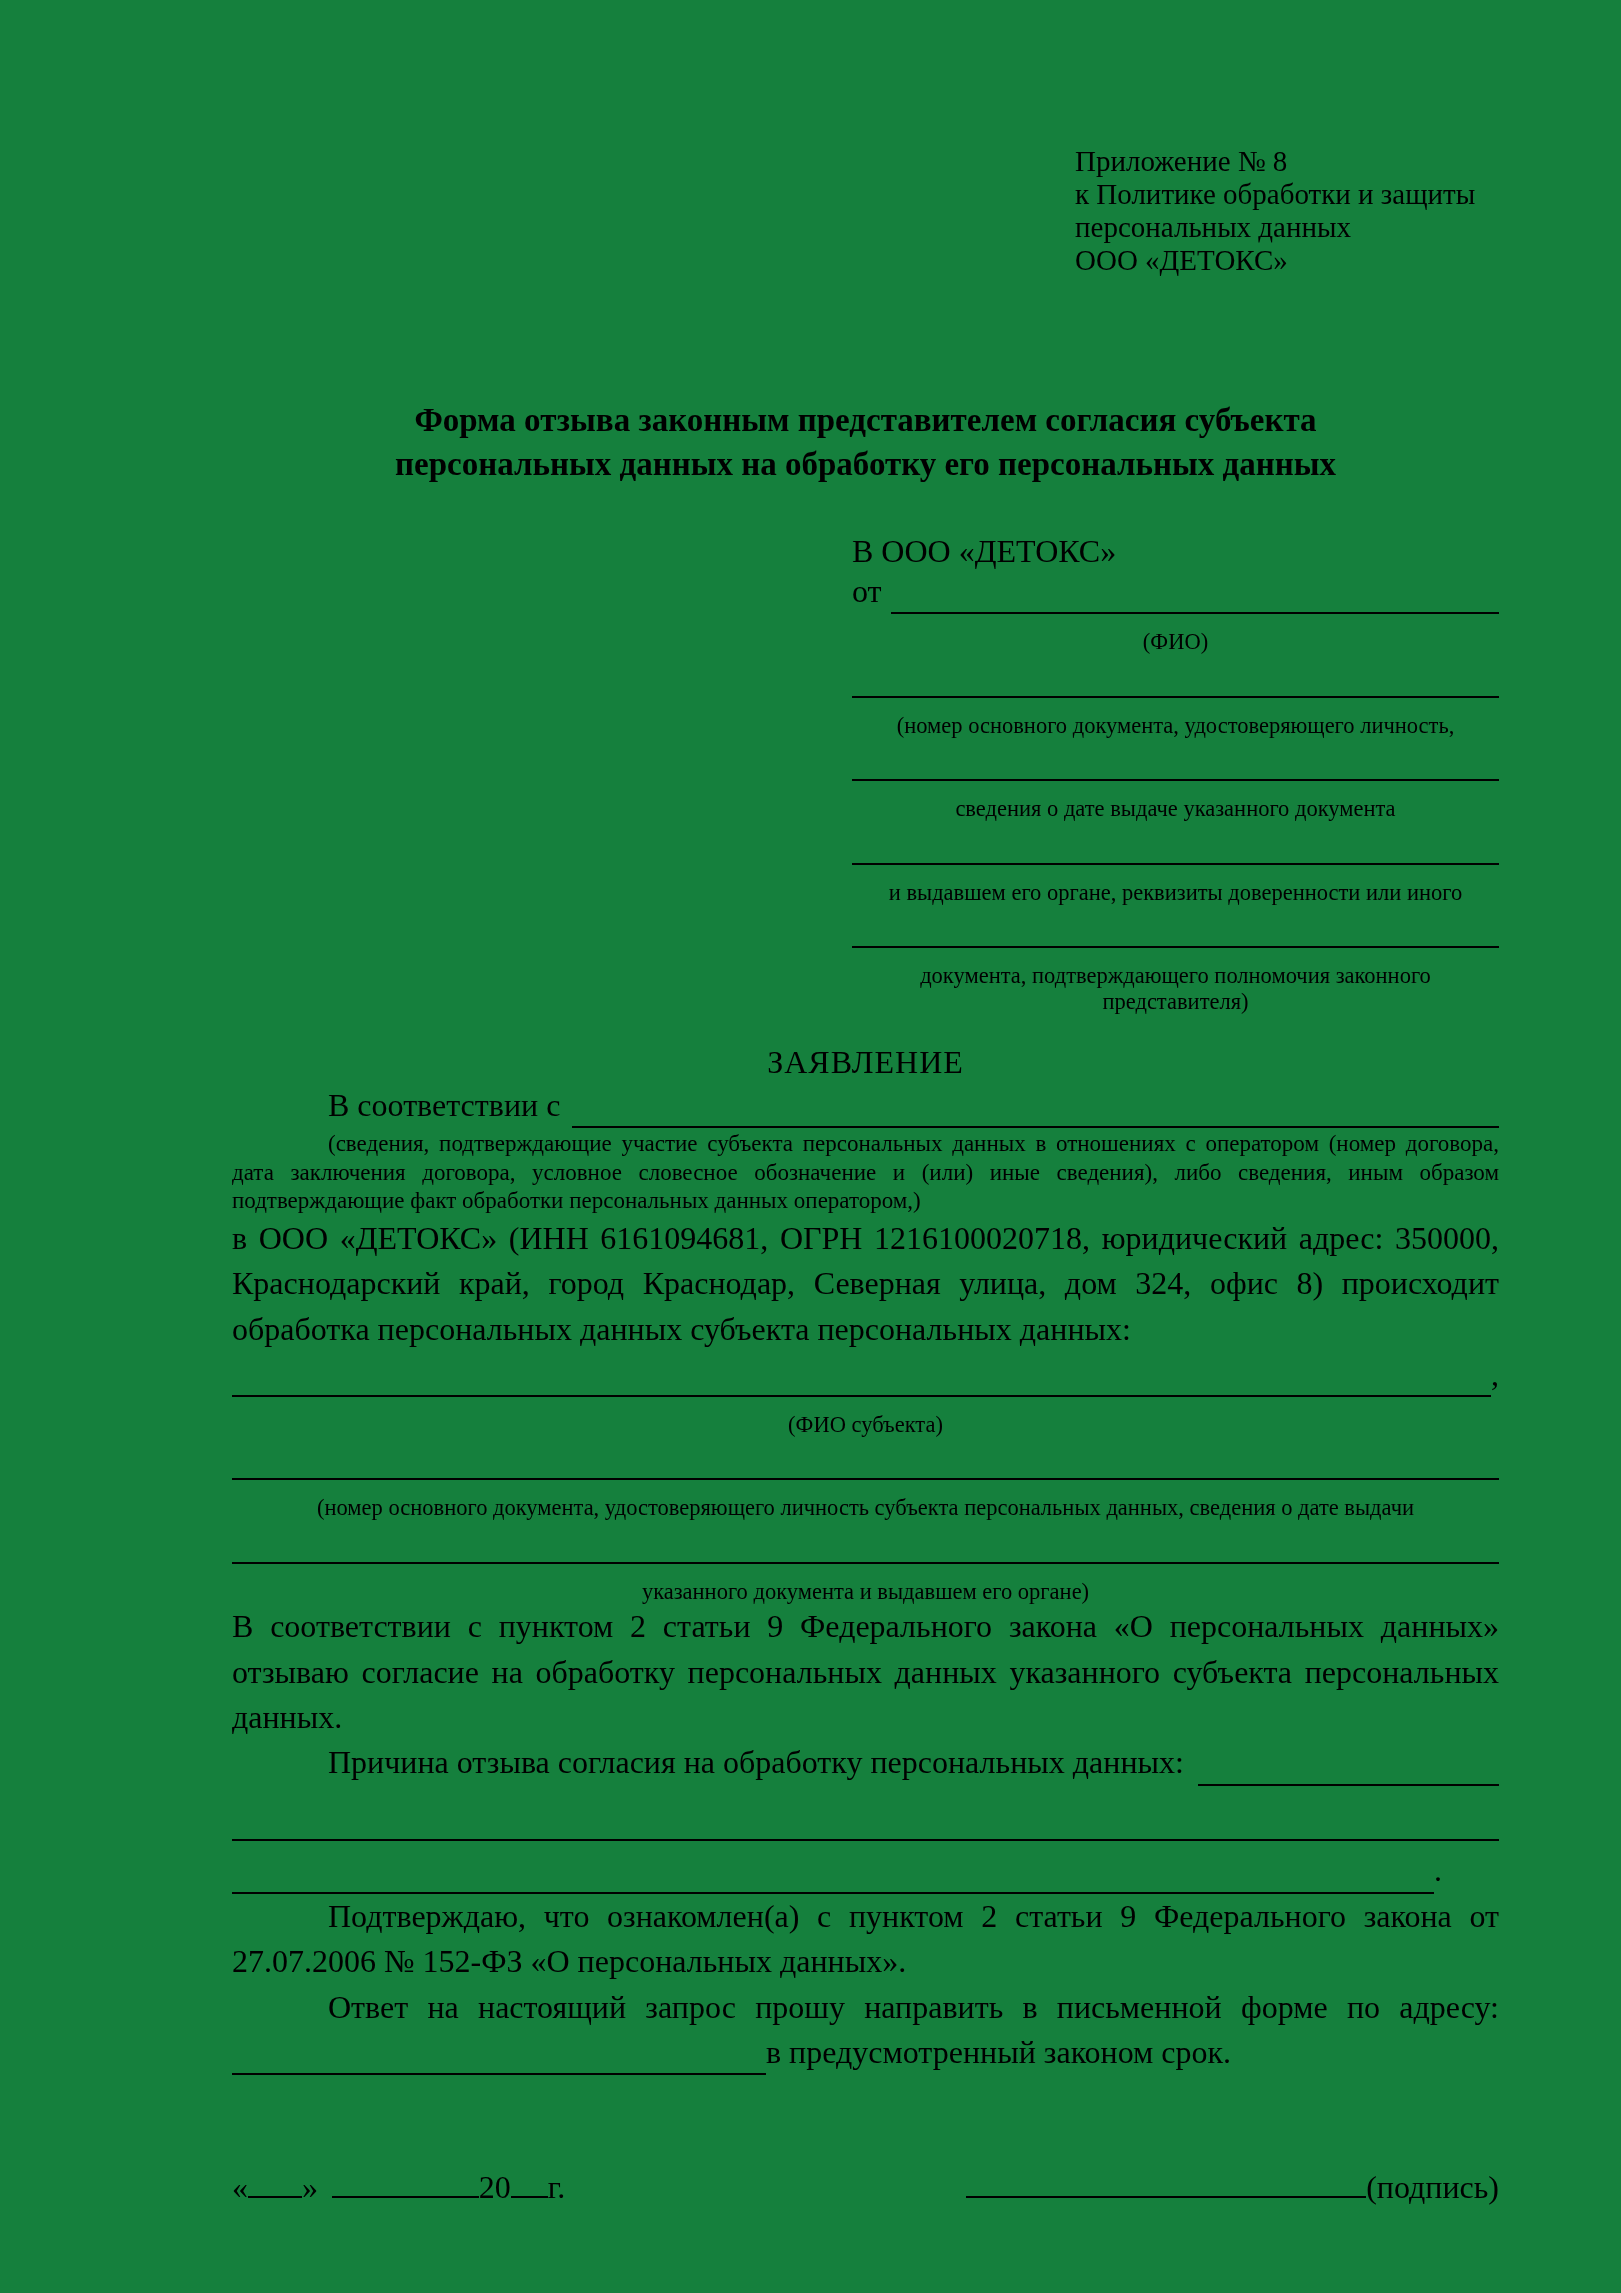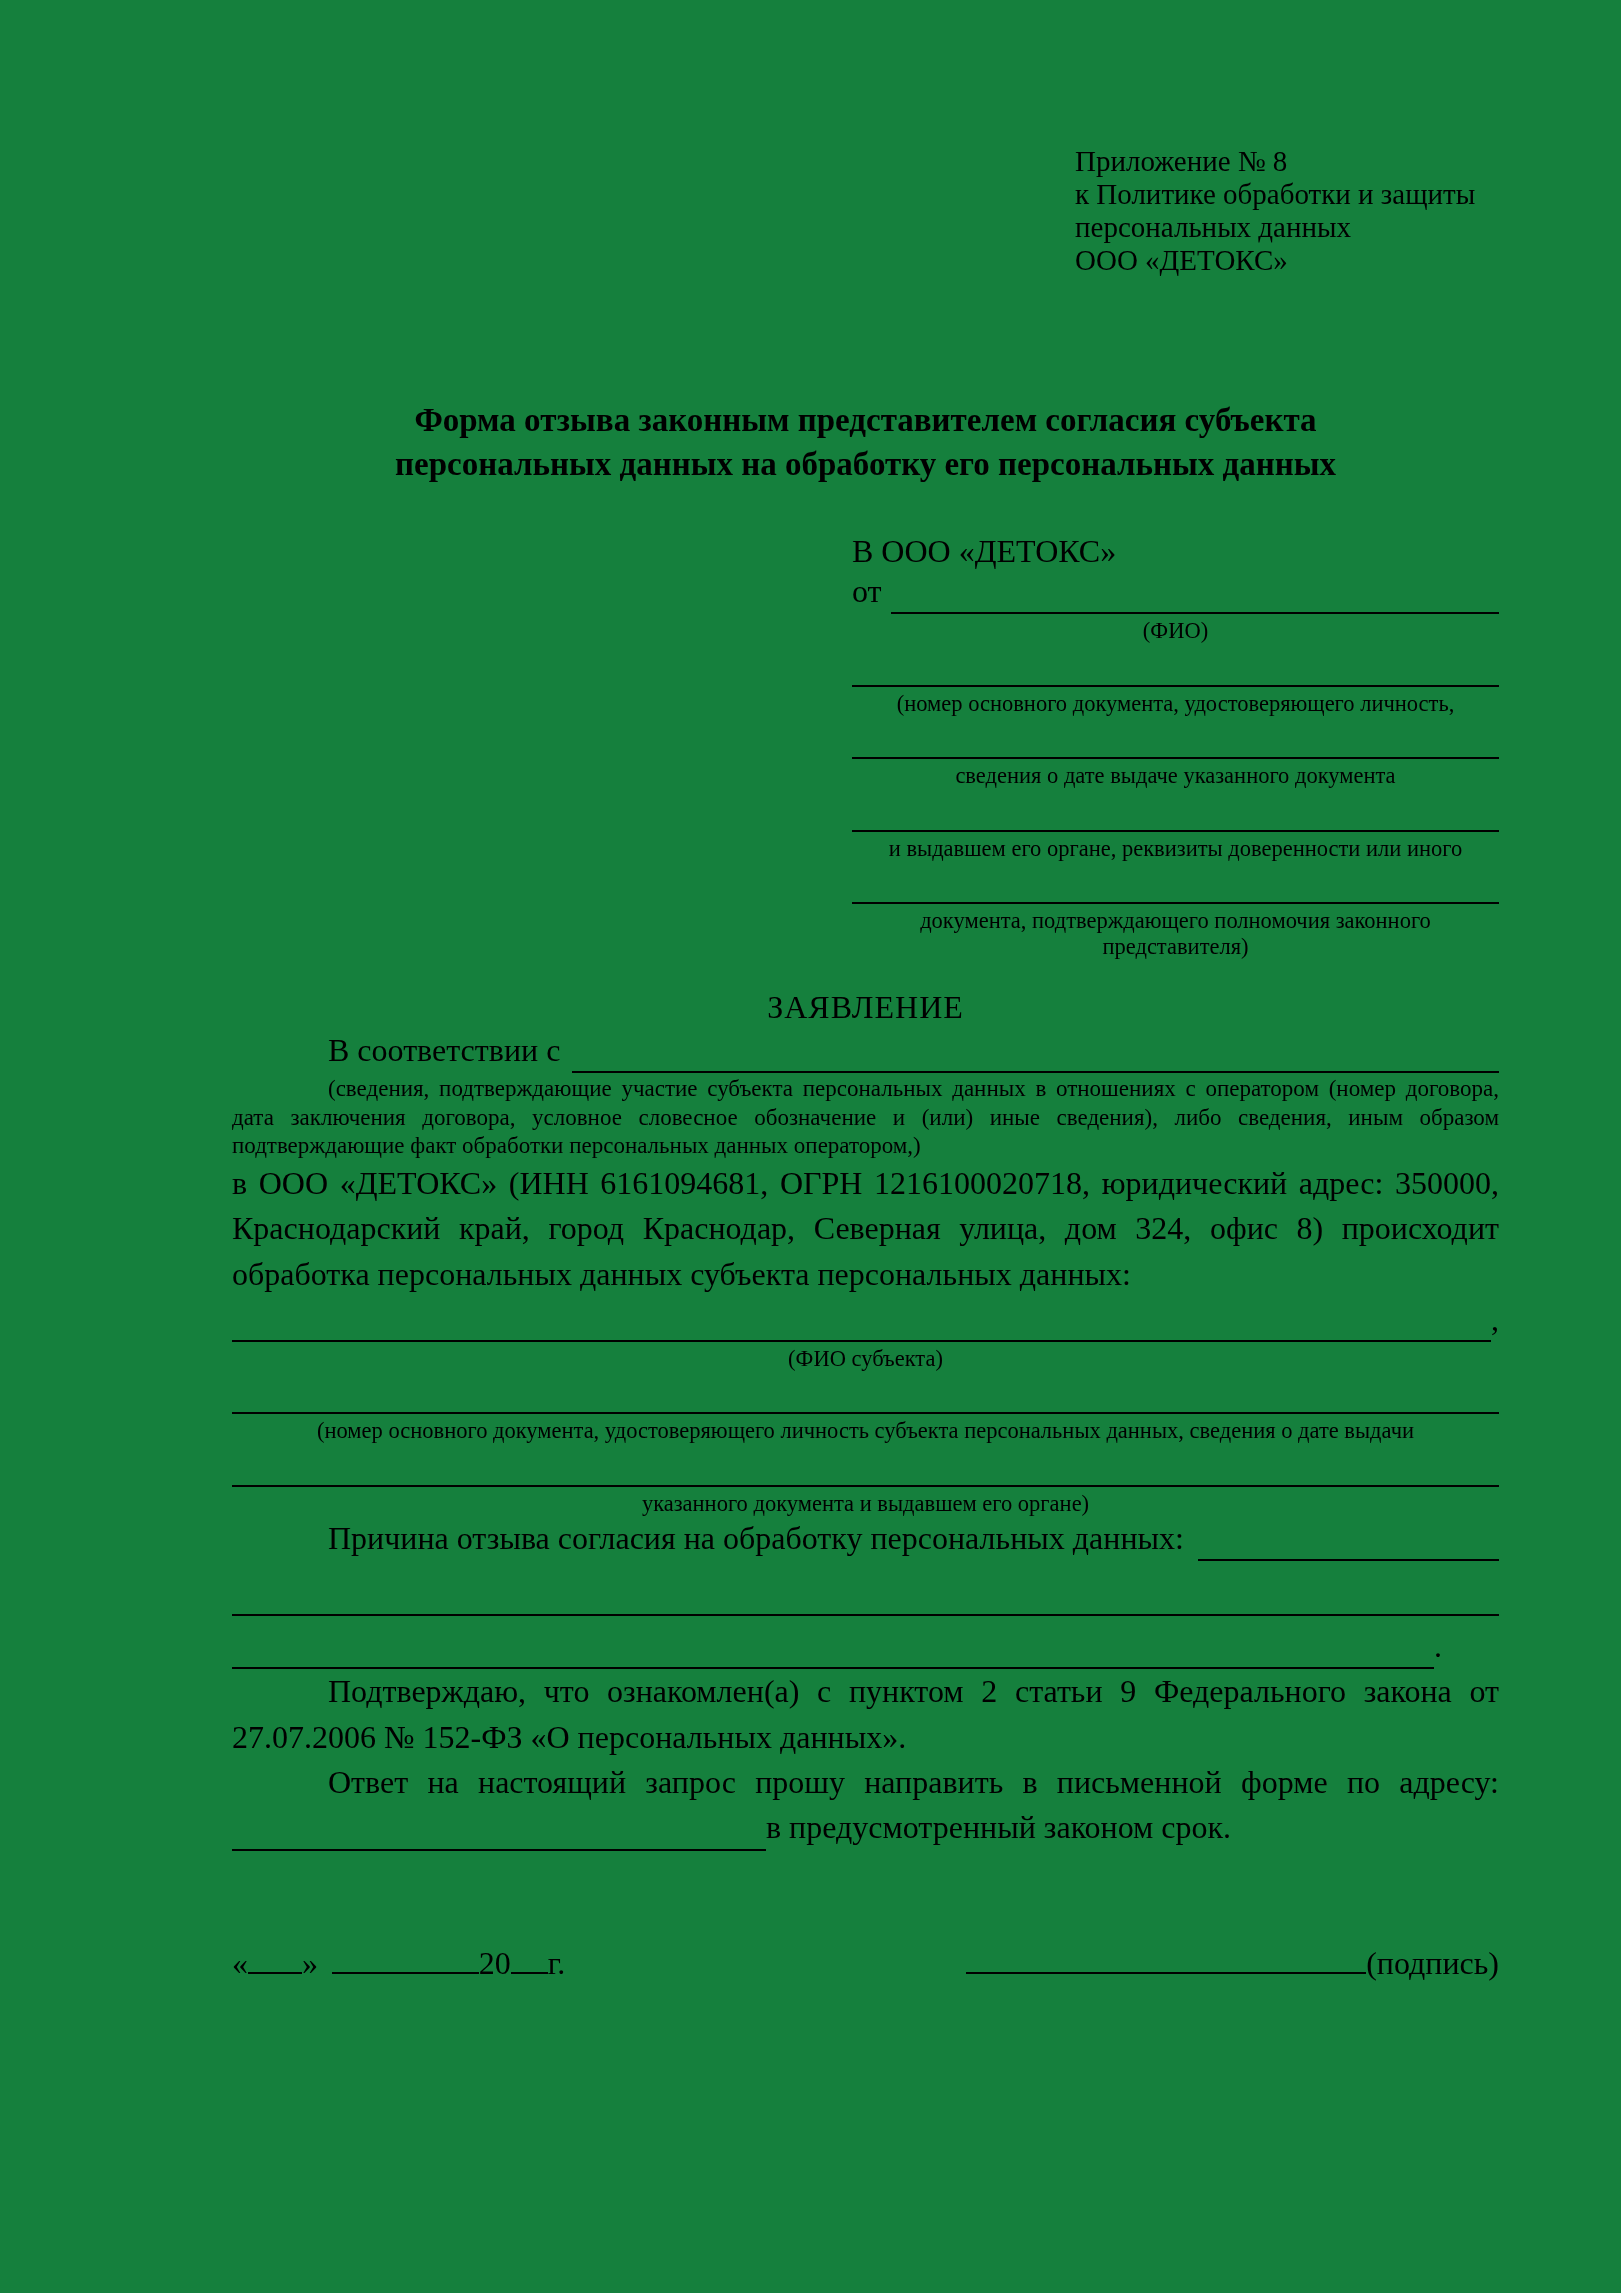--- a/index.html
+++ b/index.html
@@ -32,21 +32,21 @@
   .recipient { margin-left: 620px; margin-top: 45px; }
   .to-line { line-height: 1.25; margin-top: 32px; }
   .from-line { display: flex; align-items: flex-end; height: 43px; }
   .fill { flex: 1 1 auto; border-bottom: 2.9px solid #000; }
   .from-line .fill { margin-left: 9.8px; }
 
   .caption {
     text-align: center;
     font-size: 22.5px;
     line-height: 25.5px;
-    padding-top: 4px;
+    padding-top: 15px;
   }
   .blank { height: 43px; border-bottom: 2.9px solid #000; }
 
   .heading { margin-top: 25.5px; text-align: center; letter-spacing: 1px; }
 
   .intro-line { display: flex; align-items: flex-end; height: 43px; }
   .intro-line .prefix { padding-left: 96px; white-space: nowrap; }
   .intro-line .fill { margin-left: 11.8px; }
 
   .small-print {
@@ -151,20 +151,21 @@
     <span>,</span>
   </div>
   <div class="caption">(ФИО субъекта)</div>
 
   <div class="blank"></div>
   <div class="caption">(номер основного документа, удостоверяющего личность субъекта персональных данных, сведения о дате выдачи</div>
 
   <div class="blank"></div>
   <div class="caption">указанного документа и выдавшем его органе)</div>
 
+  <div class="body">В соответствии с пунктом 2 статьи 9 Федерального закона «О персональных данных» отзываю согласие на обработку персональных данных указанного субъекта персональных данных.</div>
 
   <div class="reason-line">
     <span class="prefix">Причина отзыва согласия на обработку персональных данных:</span>
     <span class="fill"></span>
   </div>
 
   <div class="blank-wide"></div>
 
   <div class="line-period">
     <span class="fill"></span>

